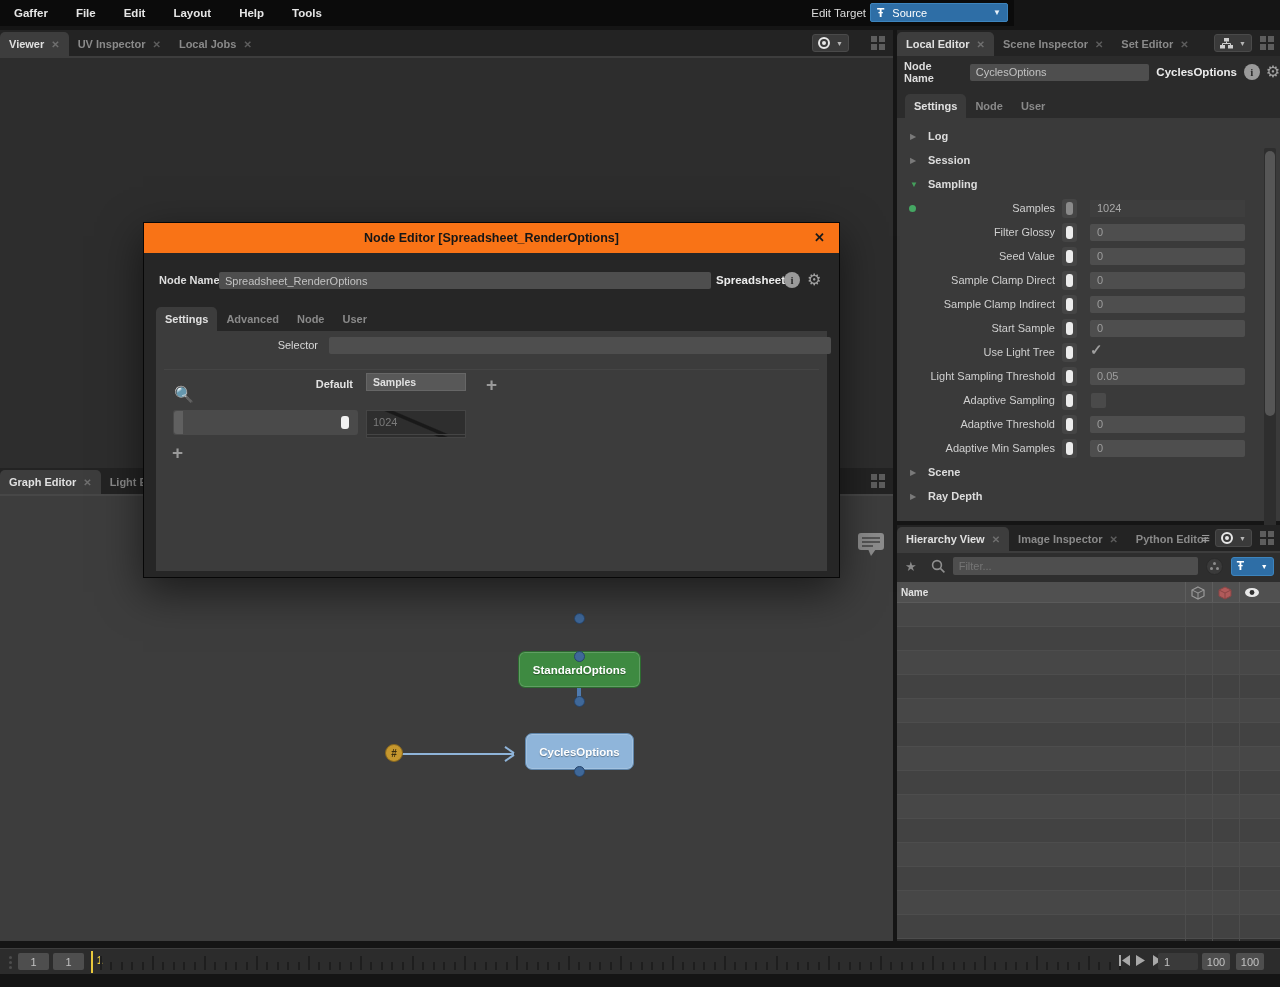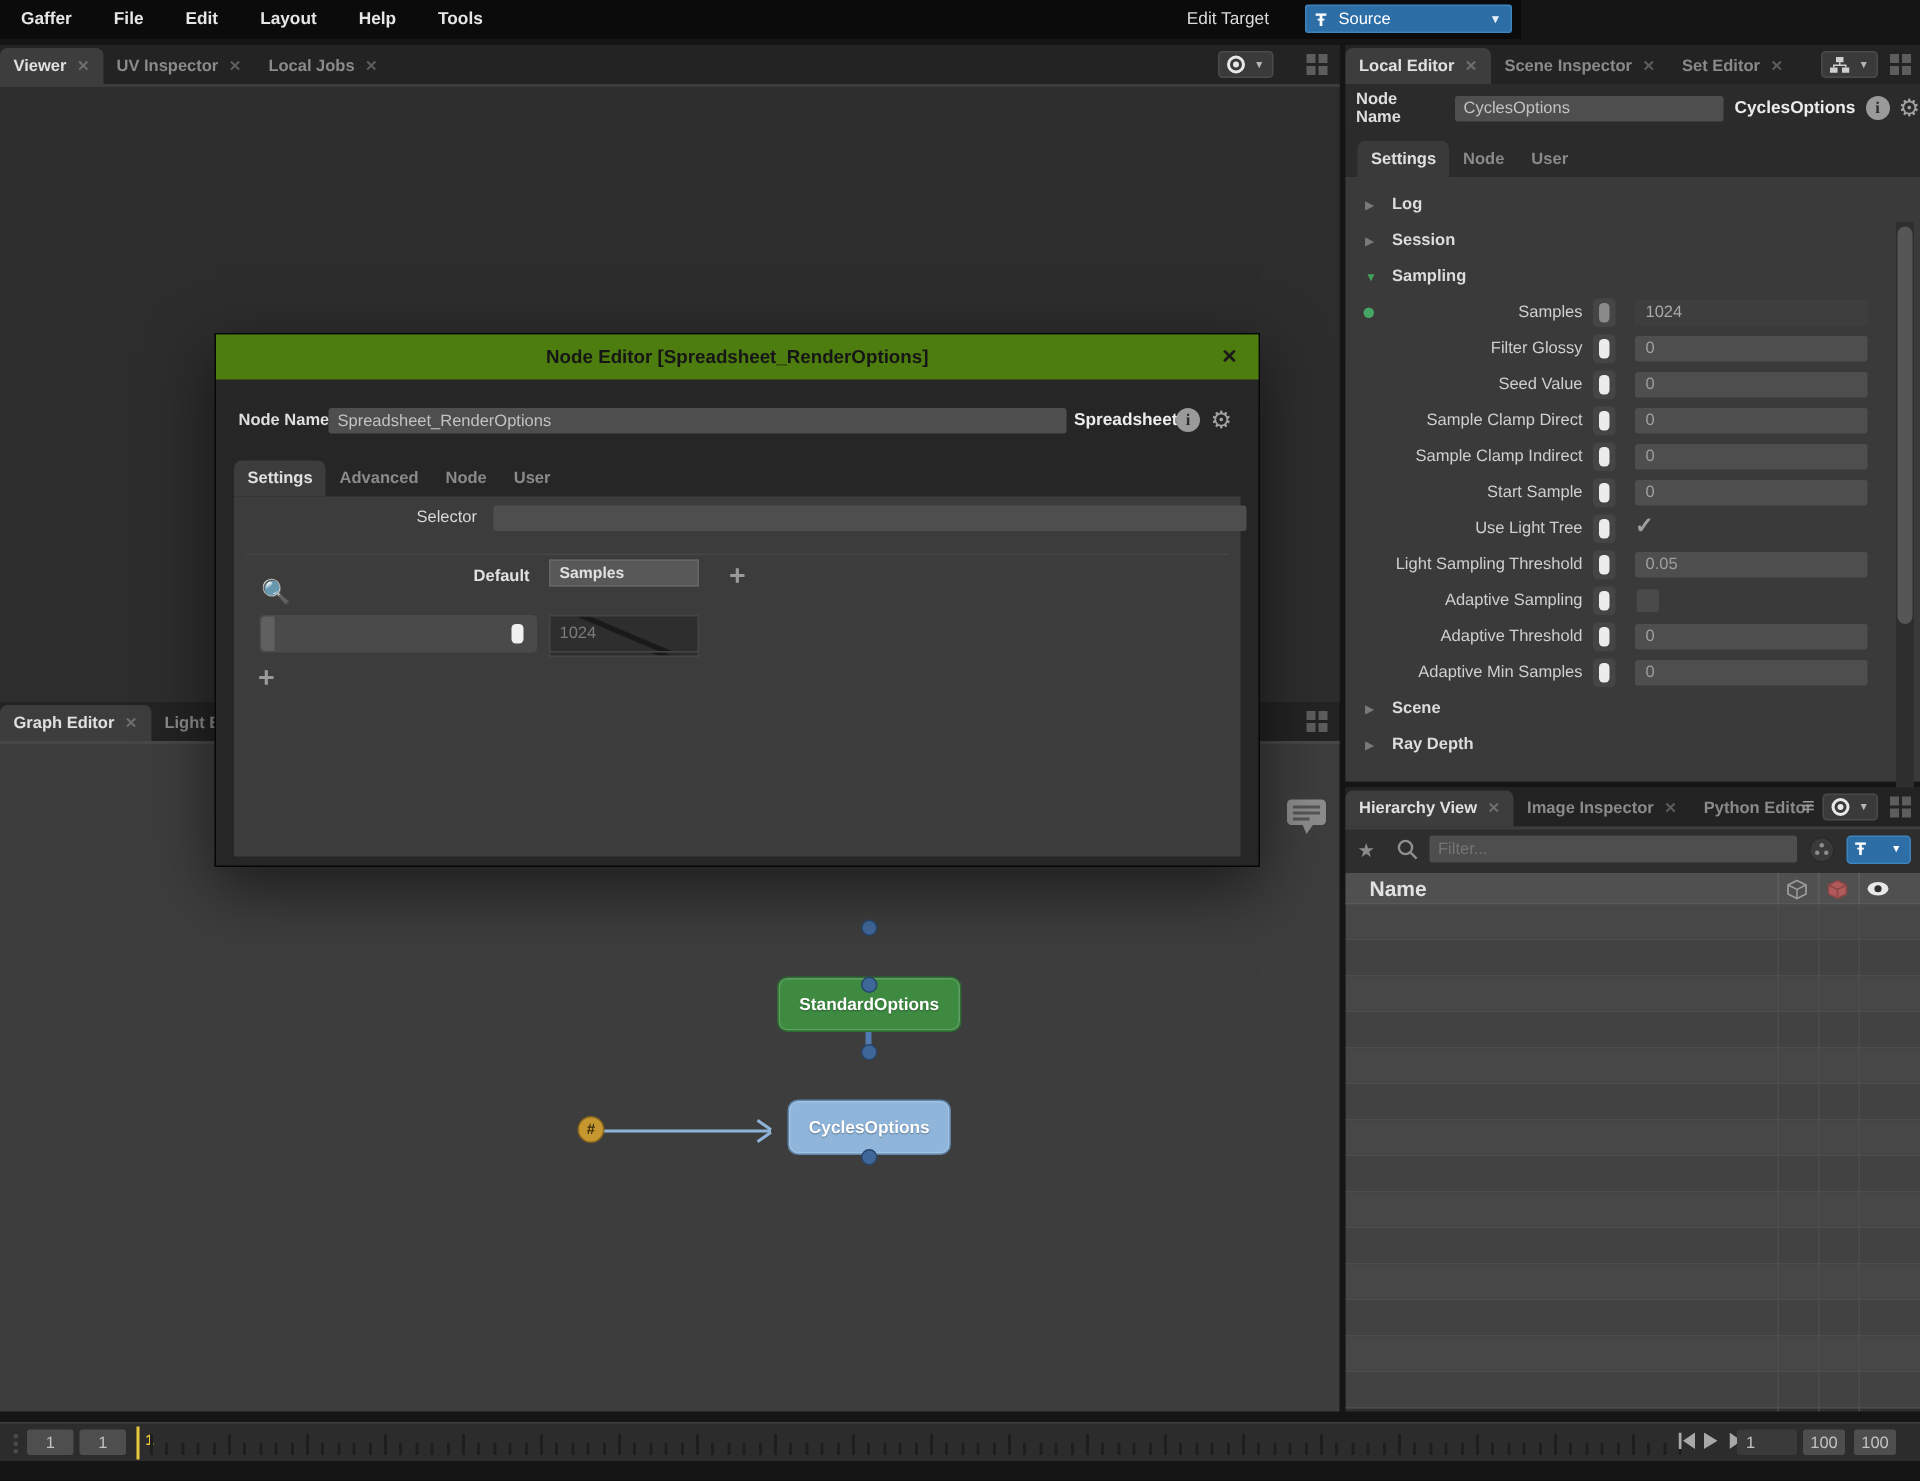--- a/index.html
+++ b/index.html
@@ -5,21 +5,21 @@
   * { margin:0; padding:0; box-sizing:border-box; }
   html,body { width:1280px; height:987px; background:#0a0a0a; overflow:hidden;
     font-family:"Liberation Sans", sans-serif; -webkit-font-smoothing:antialiased; }
   .abs { position:absolute; }
   #stage { position:relative; width:1280px; height:987px; background:#151515; }
 
   
   #menubar { left:0; top:0; width:1014px; height:26px; background:#0b0b0b;
     display:flex; align-items:center; gap:0; z-index:5; }
   .menu-item { color:#e6e6e6; font-weight:bold; font-size:11.5px; padding:0 14px; cursor:default; }
-  #edit-target-wrap { position:absolute; right:6px; top:3px; display:flex; align-items:center; gap:24px;text-align:center; }
+  #edit-target-wrap { position:absolute; right:6px; top:3px; display:flex; align-items:center; gap:4px;text-align:center; }
   #edit-target-label { color:#dcdcdc; font-size:11.5px; }
   #edit-target-dd { width:138px; height:19px; background:#2e6ea6; border:1px solid #3d84bd;
     border-radius:2px; display:flex; align-items:center; color:#fff; font-size:11px; padding:0 6px; }
   #edit-target-dd .pin { font-weight:bold; margin-right:8px; font-size:12px; }
   #edit-target-dd .dd-arrow { margin-left:auto; font-size:8px; color:#e8f1f9; }
 
   
   .tabbar { position:absolute; left:0; top:0; right:0; height:26px; background:#232323; display:flex; align-items:flex-end; }
   .tab { height:24px; display:flex; align-items:center; padding:0 9px; font-size:11px; font-weight:bold;
     color:#8a8a8a; border-radius:5px 5px 0 0; }
@@ -89,31 +89,31 @@
   #hier-toolbar { position:absolute; left:0; top:26px; right:0; height:28px; background:#2e2e2e; border-top:2px solid #3d3d3d;
     display:flex; align-items:center; }
   .star-icon { color:#8a8a8a; font-size:13px; }
   #hier-filter { width:245px; height:18px; }
   #ball-icon { width:17px; height:17px; border-radius:50%; background:#3a3a3a; border:1px solid #2a2a2a; position:relative; }
   #ball-icon i { position:absolute; width:3px; height:3px; border-radius:50%; background:#8c8c8c; }
   #hier-dd { width:43px; height:19px; background:#2e6ea6; border:1px solid #3d84bd; border-radius:3px;
     display:flex; align-items:center; justify-content:space-between; padding:0 5px; color:#fff; }
   #hier-header { position:absolute; left:0; top:57px; right:0; height:21px; background:#505050; border-bottom:1px solid #5a5a5a;
     display:flex; align-items:center; }
-  #hier-header .hname { color:#e2e2e2; font-size:14px; font-weight:bold; padding-left:16px; }
+  #hier-header .hname { color:#e2e2e2; font-size:10px; font-weight:bold; padding-left:4px; }
   .hcol-sep { position:absolute; top:0; bottom:0; width:1px; background:#5e5e5e; }
   #hier-rows { position:absolute; left:0; top:78px; right:0; bottom:0; overflow:hidden; }
   .hrow { height:24px; border-bottom:1px solid #4d4d4d; }
   .hrow.a { background:#474747; } .hrow.b { background:#424242; }
   .hrow-sep { position:absolute; top:0; bottom:0; width:1px; background:#4d4d4d; }
 
   
   #dialog { left:143px; top:222px; width:697px; height:356px; background:#262626; border:1px solid #070707;
     box-shadow:0 14px 40px rgba(0,0,0,.55); z-index:50; }
-  #dialog-title { position:absolute; left:0; top:0; right:0; height:30px; background:#4d7c0f; display:flex; align-items:center; }
+  #dialog-title { position:absolute; left:0; top:0; right:0; height:30px; background:#f97316; display:flex; align-items:center; }
   #dialog-title .t { flex:1; text-align:center; color:#161616; font-size:12.5px; font-weight:bold; }
   #dialog-close { position:absolute; right:14px; top:7px; color:#1a1a1a; font-size:13px; font-weight:bold; }
   #dlg-namerow { position:absolute; left:0; top:48px; right:0; height:20px; }
   #dlg-tabs { position:absolute; left:12px; top:81px; right:12px; height:27px; display:flex; align-items:flex-end; }
   #dlg-content { position:absolute; left:12px; top:108px; right:12px; bottom:6px; background:#3c3c3c; }
   #dlg-selector-label { position:absolute; right:calc(100% - 162px); top:8px; color:#d8d8d8; font-size:11px; }
   #dlg-selector-input { position:absolute; left:173px; top:6px; width:502px; }
   #dlg-divider { position:absolute; left:8px; right:8px; top:38px; height:1px; background:#454545; }
   #ss-colhead { position:absolute; left:210px; top:42px; width:100px; height:18px; background:#585858; border:1px solid #666;
     color:#e0e0e0; font-size:10.5px; font-weight:bold; line-height:16px; padding-left:6px; }

